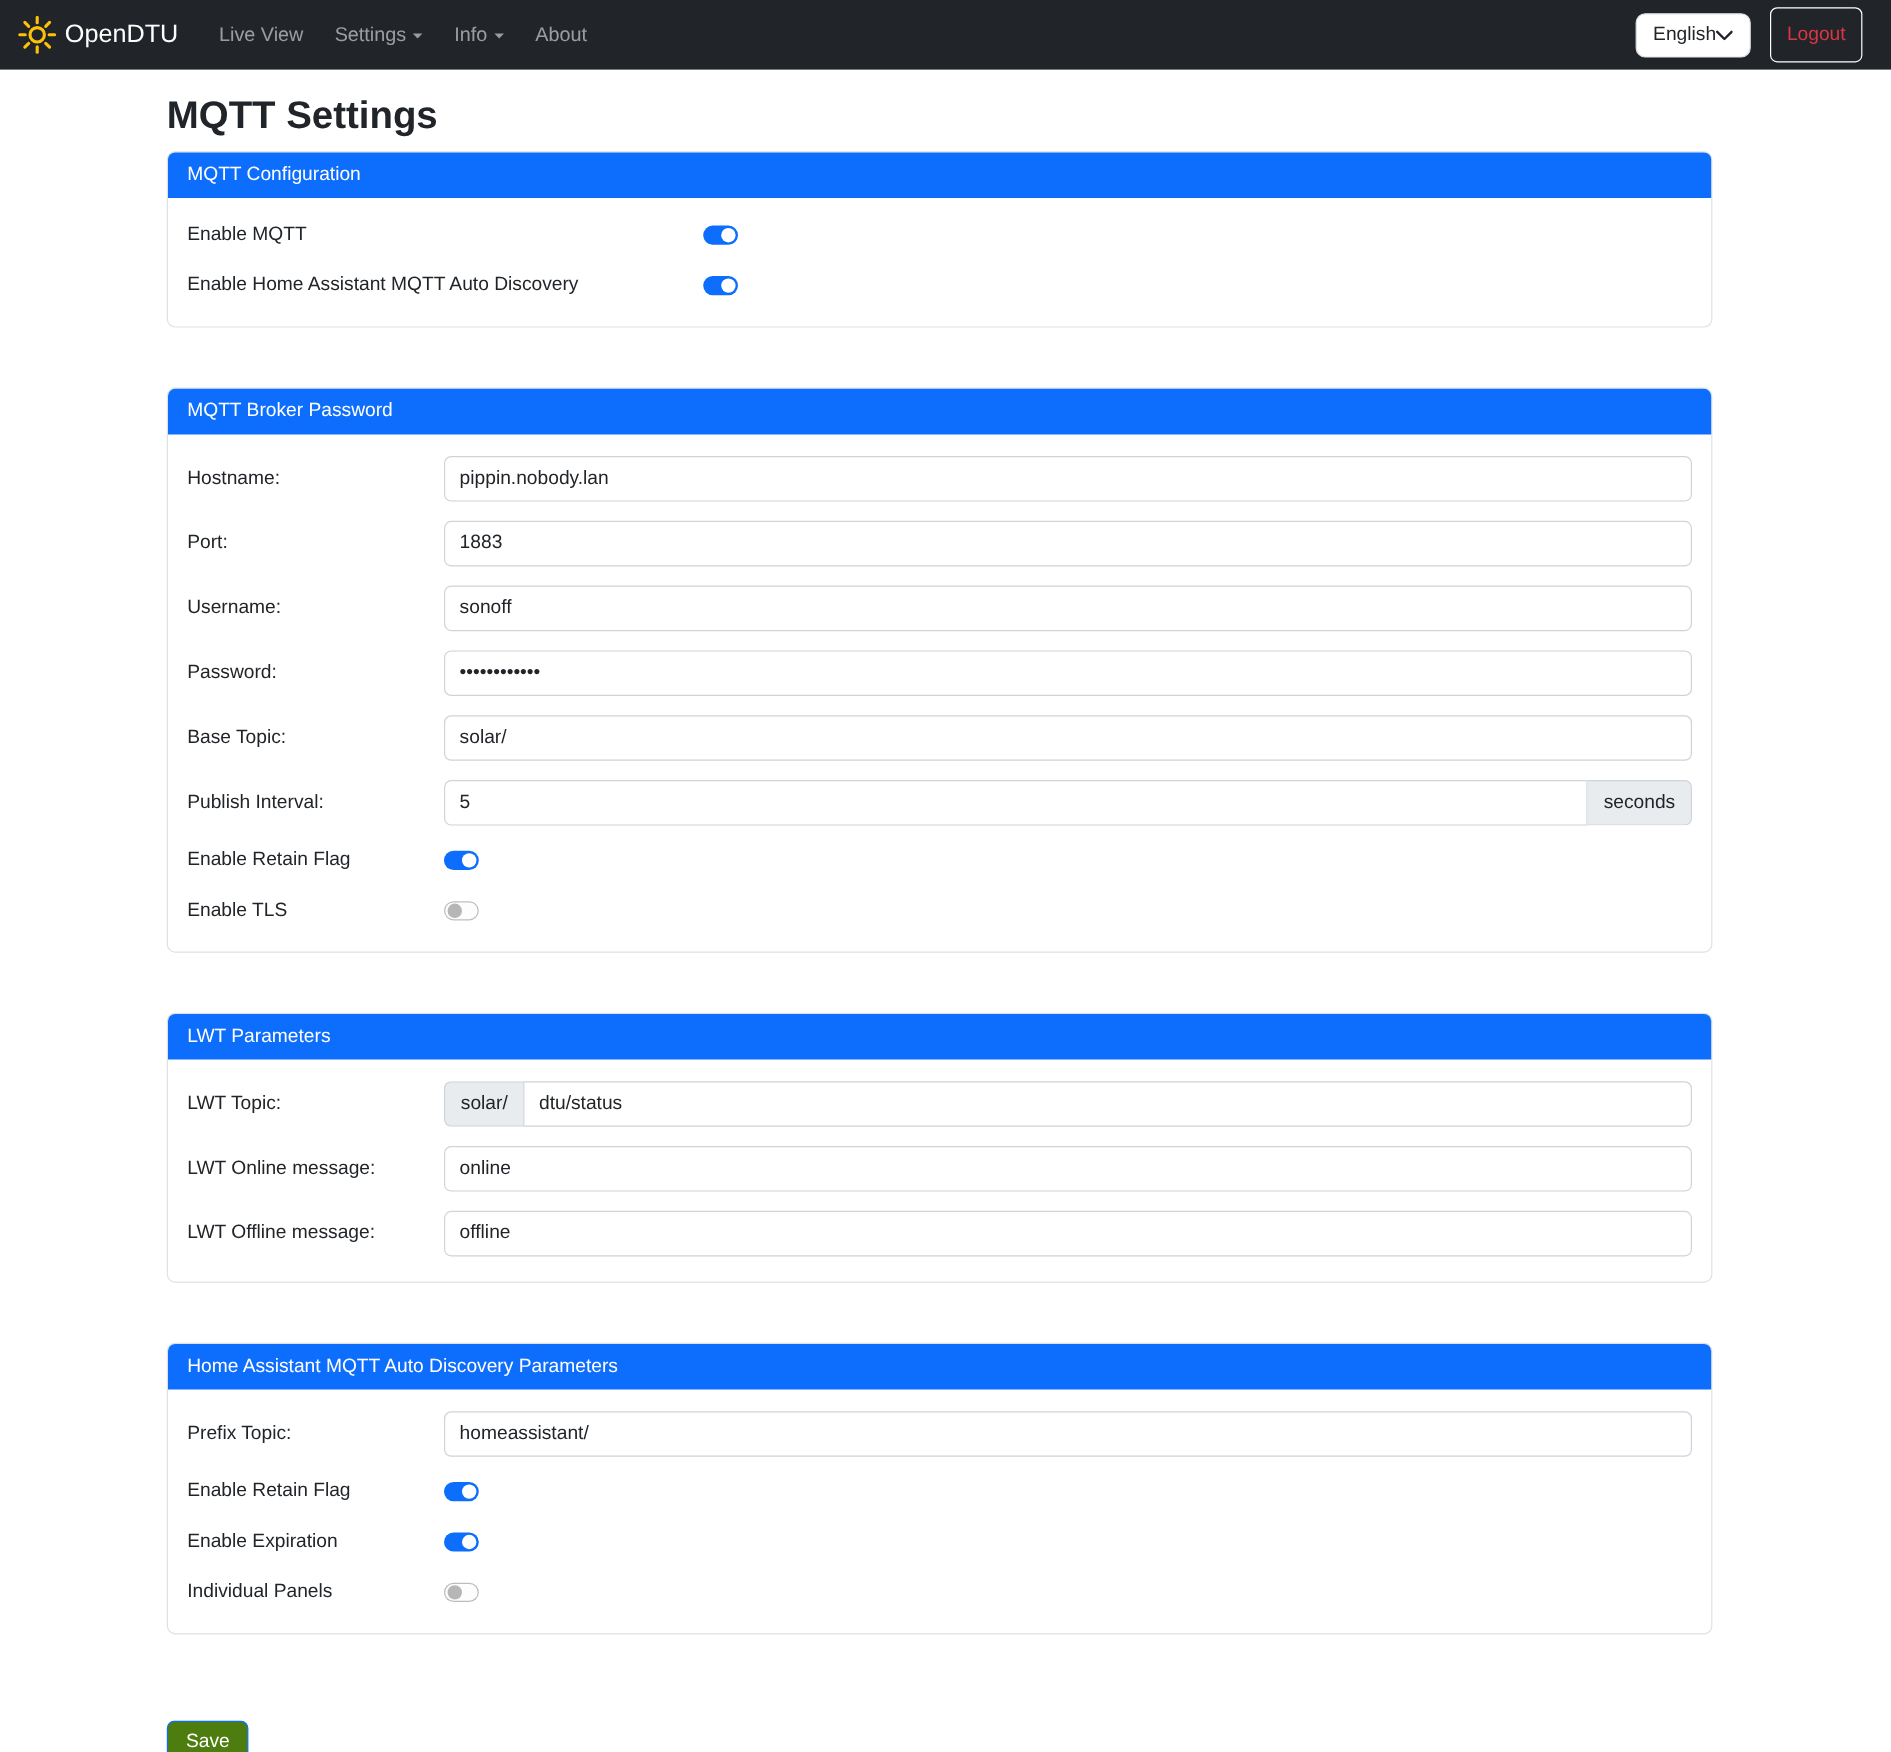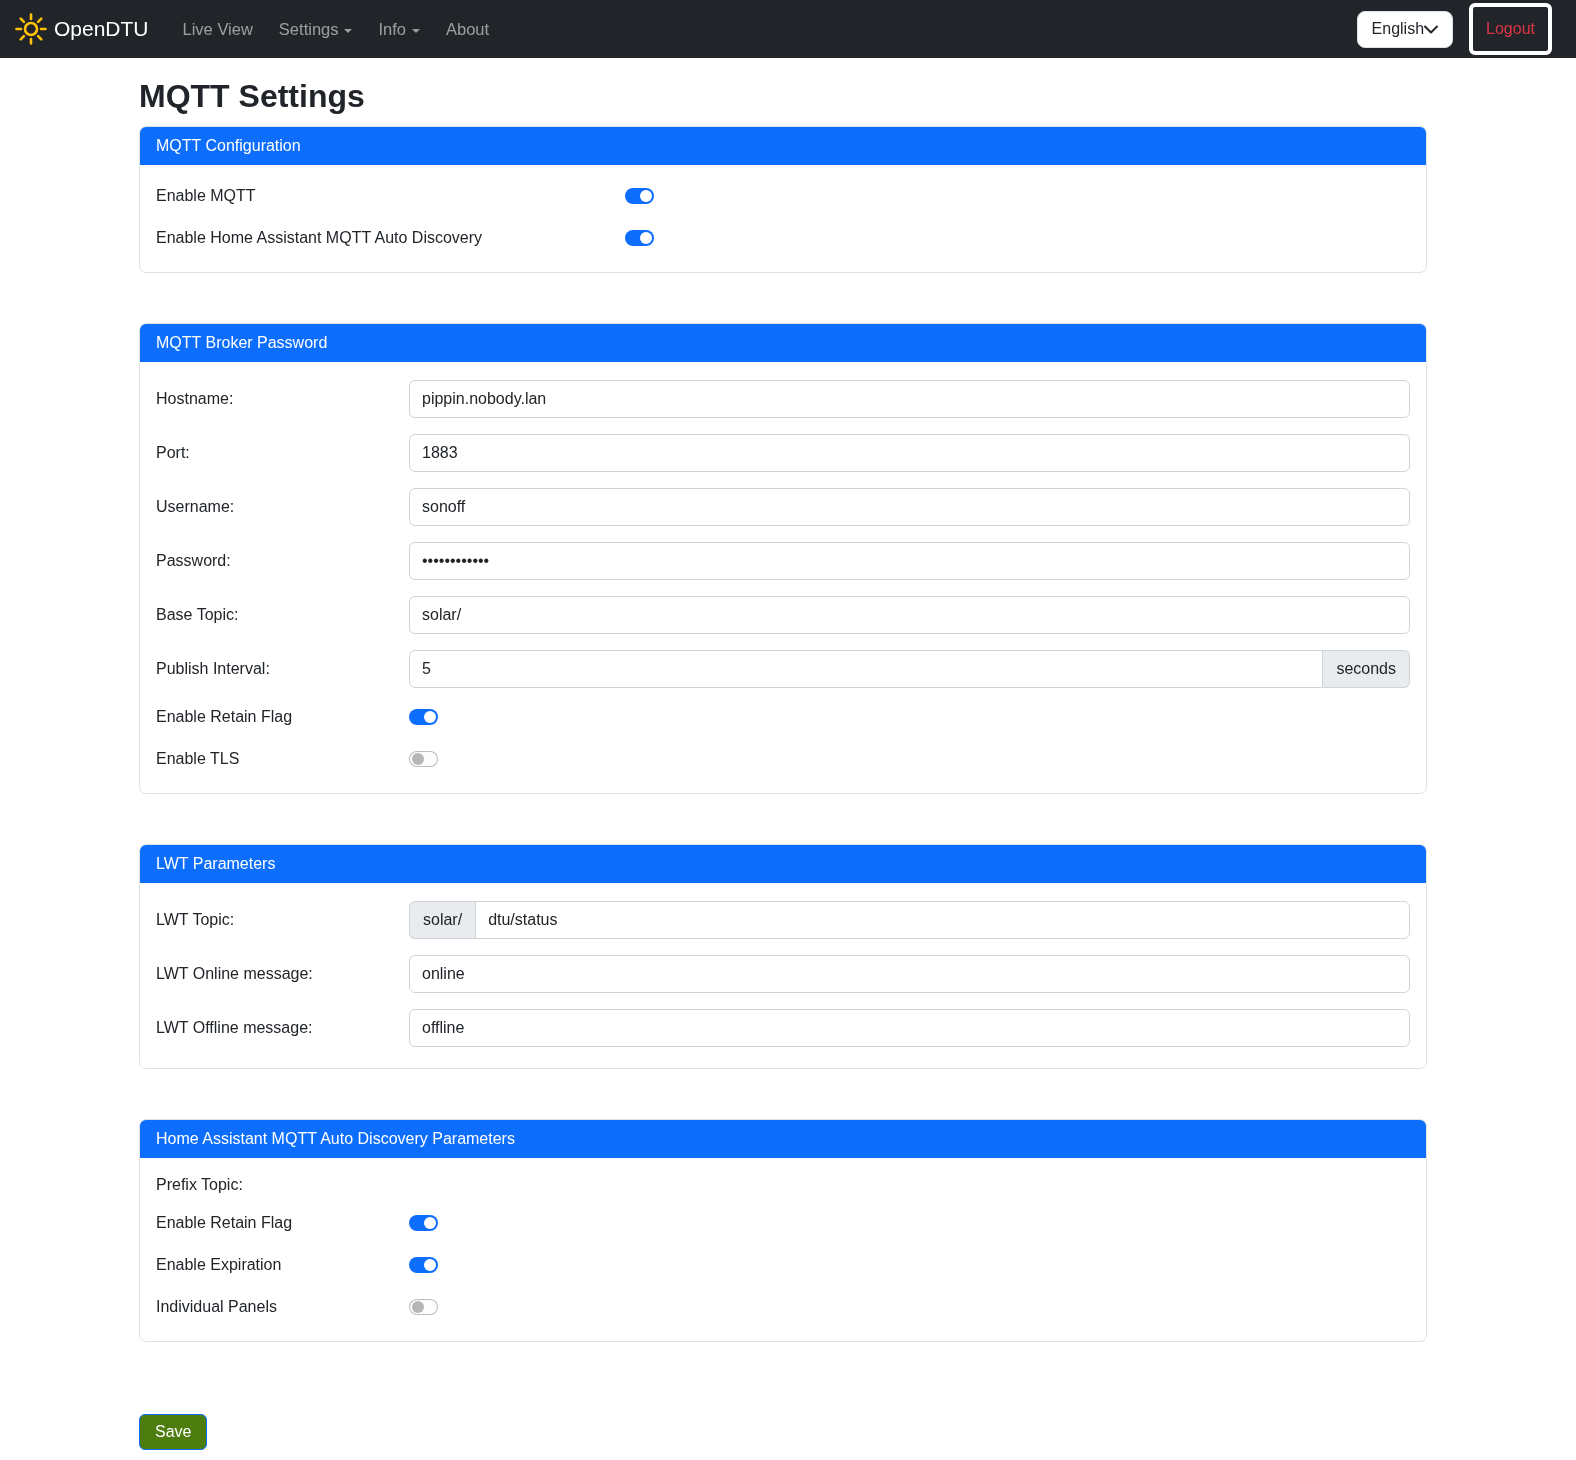--- a/index.html
+++ b/index.html
@@ -27,37 +27,37 @@
     display: inline-block; margin-left: 6px; vertical-align: 2px;
     border-top: 4px solid; border-right: 4px solid transparent; border-left: 4px solid transparent;
   }
   .nav-right { margin-left: auto; display: flex; align-items: center; gap: 16px; }
   .lang-select {
     background: #ffffff; border: 1px solid #dee2e6; border-radius: 8px;
     height: 37px; padding: 0 14px; display: flex; align-items: center; 
     cursor: pointer; color: #212529;
   }
   .logout-btn {
-    background: transparent; border: 4px solid #ffffff; color: #dc3545;
+    background: transparent; border: 1px solid #ffffff; color: #dc3545;
     border-radius: 6px; padding: 13px 13px; font-size: 16px; cursor: pointer;
     font-family: inherit;
   }
 
   
   .container { width: 1288px; margin-left: 139px; }
   h1.page-title { font-size: 32px; font-weight: 600; margin: 20px 0 11px 0; letter-spacing: 0; }
 
   .card { border: 1px solid #dee2e6; border-radius: 7px; margin-bottom: 50px; background: #fff; }
   .card-header {
     background: #0d6efd; color: #ffffff; padding: 10px 16px;
     border-radius: 6px 6px 0 0; font-size: 16px;
   }
   .card-body { padding: 18px 16px 21px 16px; }
 
-  .frow { display: flex; align-items: center; margin-bottom: 16px; gap: 39px; }
+  .frow { display: flex; align-items: center; margin-bottom: 16px; }
   .frow:last-child { margin-bottom: 0; }
   .frow-toggle { min-height: 26px; }
   .flabel { flex: none; width: 214px; padding-right: 12px; }
   .card-widelabel .flabel { width: 430px; }
   .fcontent { flex: 1; display: flex; align-items: center; }
 
   .text-input {
     flex: 1; height: 38px; border: 1px solid #ced4da; border-radius: 6px;
     padding: 0 12px; font-family: inherit; font-size: 16px; color: #212529;
     background: #fff; min-width: 0; outline: none;
@@ -237,20 +237,23 @@
               <input class="text-input" type="text" value="offline" style="">
             </div>
           </div>
         </div>
       </section>
       <section class="card">
         <div class="card-header">Home Assistant MQTT Auto Discovery Parameters</div>
         <div class="card-body">
           <div class="frow">
             <div class="flabel">Prefix Topic:</div>
+            <div class="fcontent">
+              <input class="text-input" type="text" value="homeassistant/" style="">
+            </div>
           </div>
           <div class="frow frow-toggle">
             <div class="flabel">Enable Retain Flag</div>
             <div class="fcontent">
               <span class="switch on">
                 <span class="knob"></span>
               </span>
             </div>
           </div>
           <div class="frow frow-toggle">

